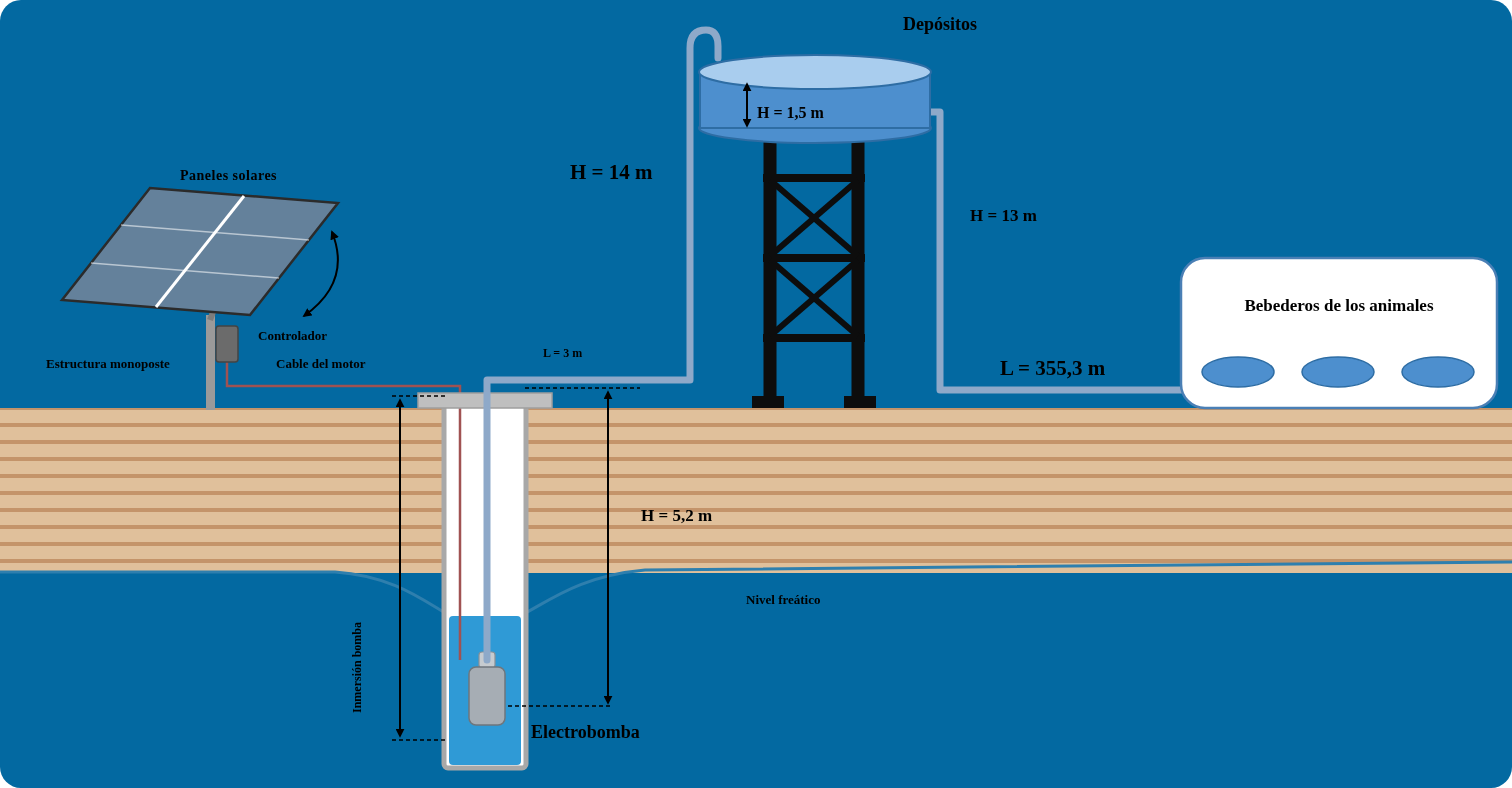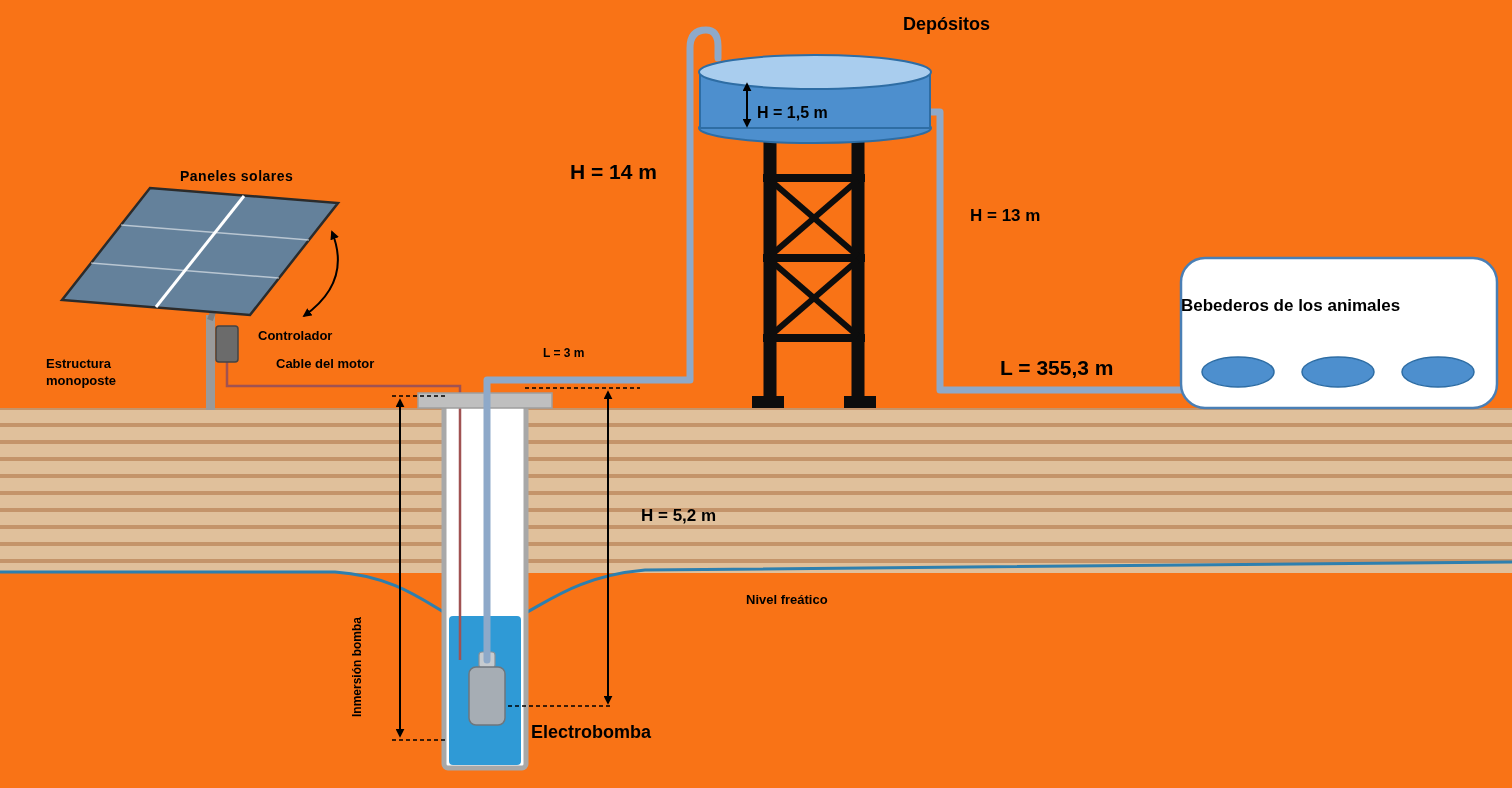--- a/index.html
+++ b/index.html
@@ -1,35 +1,35 @@
 <!DOCTYPE html>
 <html style="--tank: #4d8fce; --tank-top: #a9cdee; --tank-outline: #2e6da4; --ground: #e0c09b; --ground-stripe: #c4946a; --water: #2f9ad6; --pipe: #8ea9c9; --water-table: #2e7fae; --panel: #64819b; --tower: #0d0d0d; --trough: #4d8fce; --cable: #a05252; --pole: #9a9a9a; --pump-body: #a6adb4; --casing: #a8a8a8; --box-border: #4a7fb5;"><head>
 <meta charset="utf-8">
 <style>
   html,body{margin:0;padding:0;background:#fff;}
-  .stage{position:relative;width:1512px;height:788px;background:#f97316;overflow:hidden;
-         font-family:Liberation Sans, sans-serif;}
+  .stage{position:relative;width:1512px;height:788px;background:#0369a1;overflow:hidden;
+         font-family:Liberation Serif, serif;border-radius:21px;}
   .ground{position:absolute;left:0;top:408px;width:1512px;height:163px;
           background:repeating-linear-gradient(to bottom,
             var(--ground,#e0c09b) 0 13px,
             var(--ground-stripe,#c4946a) 13px 17px);
           border-top:2px solid var(--ground-stripe,#c4946a);}
   svg.overlay{position:absolute;left:0;top:0;}
   .lbl{position:absolute;font-weight:bold;color:#000;white-space:nowrap;}
   #lbl-depositos{left:903px;top:14px;font-size:18px}
   #lbl-tank-h{left:757px;top:104px;font-size:16px}
   #lbl-h14{left:570px;top:160px;font-size:21px}
   #lbl-h13{left:970px;top:206px;font-size:17px}
   #lbl-paneles{left:180px;top:168px;font-size:14px;letter-spacing:.5px}
   #lbl-controlador{left:258px;top:328px;font-size:13px}
   #lbl-estructura{left:46px;top:356px;font-size:13px;width:125px;white-space:normal;line-height:1.3}
   #lbl-cable{left:276px;top:356px;font-size:13px}
   #lbl-l3{left:543px;top:346px;font-size:12px}
   #lbl-l355{left:1000px;top:356px;font-size:21px}
-  #lbl-bebederos{left:1181px;top:296px;width:316px;text-align:left;font-size:17px}
+  #lbl-bebederos{left:1181px;top:296px;width:316px;text-align:center;font-size:17px}
   #lbl-h52{left:641px;top:506px;font-size:17px}
   #lbl-nivel{left:746px;top:592px;font-size:13px}
   #lbl-inmersion{left:292px;top:660px;width:130px;text-align:center;font-size:12px;
                  transform:rotate(-90deg);transform-origin:center center;}
   #lbl-electrobomba{left:531px;top:722px;font-size:18px}
 
   
   .water-table{stroke:var(--water-table,#2e7fae);stroke-width:3;fill:none}
   .casing{fill:#ffffff;stroke:var(--casing,#a8a8a8);stroke-width:5}
   .well-water{fill:var(--water,#2f9ad6)}

